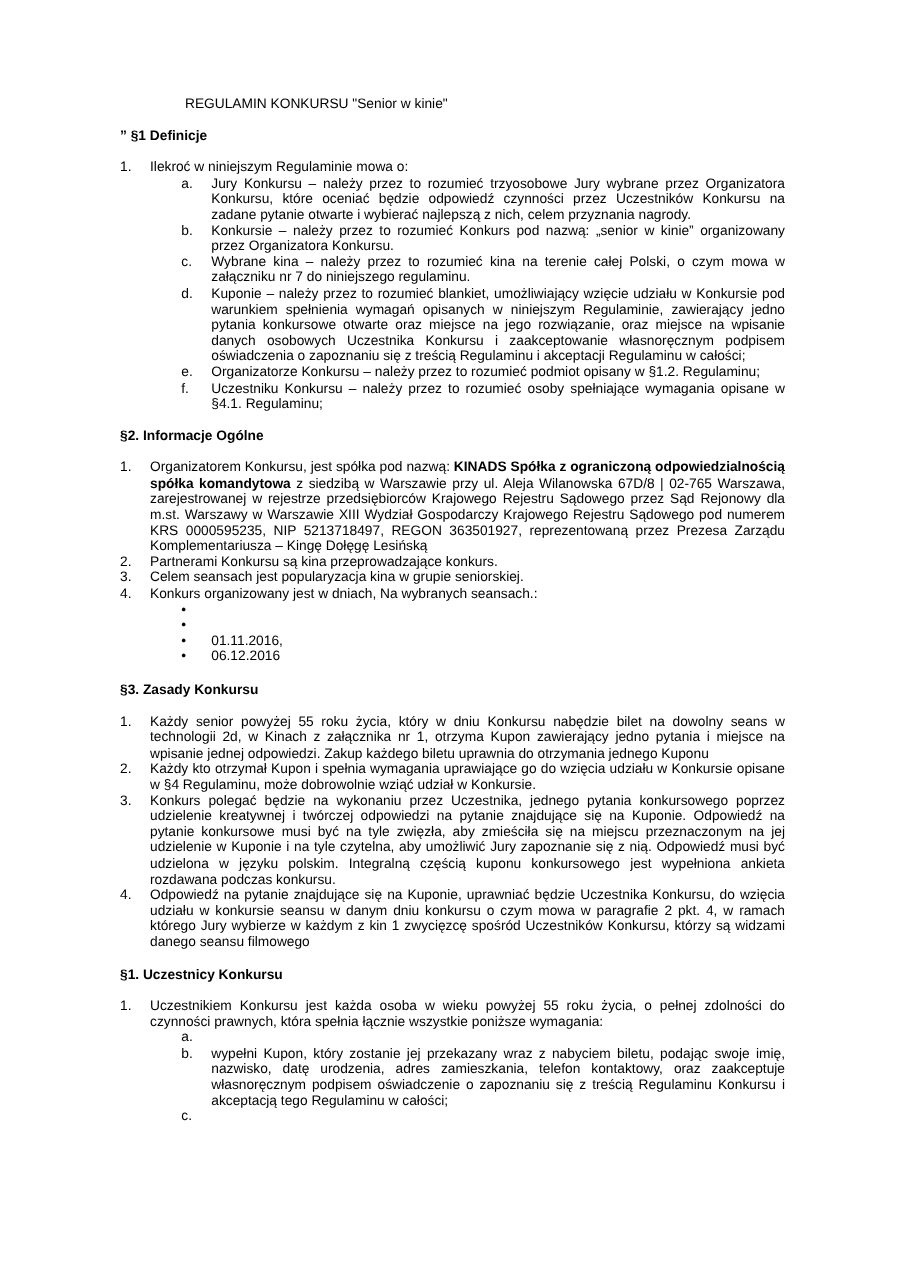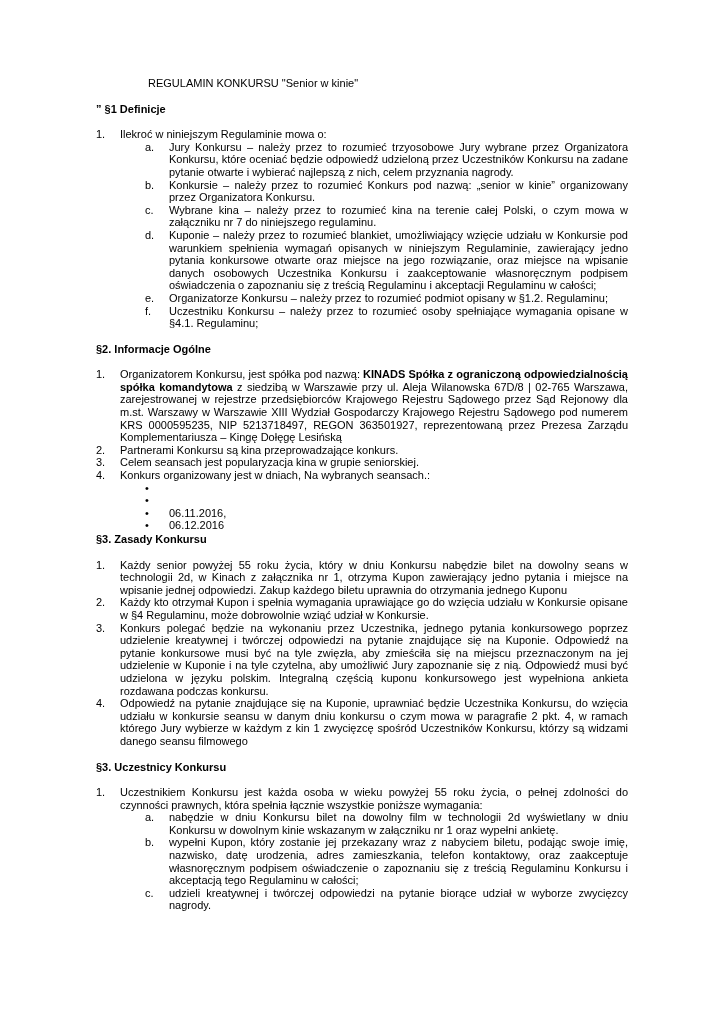--- a/index.html
+++ b/index.html
@@ -21,38 +21,38 @@
     margin: 13px 0;
   }
   .heading.tight { margin-top: 1px; }
   .li { display: flex; align-items: flex-start; }
   .marker { flex: 0 0 24px; }
   .l2 { padding-left: 49px; }
   .txt { flex: 1 1 auto; text-align: justify; }
   strong { font-weight: bold; }
   p, h2 { margin: 0; padding: 0; }
   .heading { margin: 13px 0; }
-  .heading.tight { margin-top: 1px; }
+  .heading.tight { margin-top: 14px; }
 </style>
 </head>
 <body>
 
 <div class="page">
 
   <p class="title">REGULAMIN KONKURSU "Senior w kinie"</p>
 
   <h2 class="heading">” §1 Definicje</h2>
 
   <div class="li l1">
     <span class="marker">1.</span>
     <div class="txt">Ilekroć w niniejszym Regulaminie mowa o:</div>
   </div>
   <div class="li l2">
     <span class="marker">a.</span>
-    <div class="txt">Jury Konkursu – należy przez to rozumieć trzyosobowe Jury wybrane przez Organizatora Konkursu, które oceniać będzie odpowiedź udzieloną przez Uczestników Konkursu na zadane pytanie otwarte i wybierać najlepszą z nich, celem przyznania nagrody.</div>
+    <div class="txt">Jury Konkursu – należy przez to rozumieć trzyosobowe Jury wybrane przez Organizatora Konkursu, które oceniać będzie odpowiedź czynności przez Uczestników Konkursu na zadane pytanie otwarte i wybierać najlepszą z nich, celem przyznania nagrody.</div>
   </div>
   <div class="li l2">
     <span class="marker">b.</span>
     <div class="txt">Konkursie – należy przez to rozumieć Konkurs pod nazwą: „senior w kinie” organizowany przez Organizatora Konkursu.</div>
   </div>
   <div class="li l2">
     <span class="marker">c.</span>
     <div class="txt">Wybrane kina – należy przez to rozumieć kina na terenie całej Polski, o czym mowa w załączniku nr 7 do niniejszego regulaminu.</div>
   </div>
   <div class="li l2">
@@ -87,21 +87,21 @@
     <div class="txt">Konkurs organizowany jest w dniach, Na wybranych seansach.:</div>
   </div>
   <div class="li l2">
     <span class="marker">•</span>
   </div>
   <div class="li l2">
     <span class="marker">•</span>
   </div>
   <div class="li l2">
     <span class="marker">•</span>
-    <div class="txt">06.11.2016,</div>
+    <div class="txt">01.11.2016,</div>
   </div>
   <div class="li l2">
     <span class="marker">•</span>
     <div class="txt">06.12.2016</div>
   </div>
 
   <h2 class="heading tight">§3. Zasady Konkursu</h2>
 
   <div class="li l1">
     <span class="marker">1.</span>
@@ -113,32 +113,30 @@
   </div>
   <div class="li l1">
     <span class="marker">3.</span>
     <div class="txt">Konkurs polegać będzie na wykonaniu przez Uczestnika, jednego pytania konkursowego poprzez udzielenie kreatywnej i twórczej odpowiedzi na pytanie znajdujące się na Kuponie. Odpowiedź na pytanie konkursowe musi być na tyle zwięzła, aby zmieściła się na miejscu przeznaczonym na jej udzielenie w Kuponie i na tyle czytelna, aby umożliwić Jury zapoznanie się z nią. Odpowiedź musi być udzielona w języku polskim. Integralną częścią kuponu konkursowego jest wypełniona ankieta rozdawana podczas konkursu.</div>
   </div>
   <div class="li l1">
     <span class="marker">4.</span>
     <div class="txt">Odpowiedź na pytanie znajdujące się na Kuponie, uprawniać będzie Uczestnika Konkursu, do wzięcia udziału w konkursie seansu w danym dniu konkursu o czym mowa w paragrafie 2 pkt. 4, w ramach którego Jury wybierze w każdym z kin 1 zwycięzcę spośród Uczestników Konkursu, którzy są widzami danego seansu filmowego</div>
   </div>
 
-  <h2 class="heading">§3. Uczestnicy Konkursu</h2>
+  <h2 class="heading">§1. Uczestnicy Konkursu</h2>
 
   <div class="li l1">
     <span class="marker">1.</span>
     <div class="txt">Uczestnikiem Konkursu jest każda osoba w wieku powyżej 55 roku życia, o pełnej zdolności do czynności prawnych, która spełnia łącznie wszystkie poniższe wymagania:</div>
   </div>
   <div class="li l2">
     <span class="marker">a.</span>
-    <div class="txt">nabędzie w dniu Konkursu bilet na dowolny film w technologii 2d wyświetlany w dniu Konkursu w dowolnym kinie wskazanym w załączniku nr 1 oraz wypełni ankietę.</div>
   </div>
   <div class="li l2">
     <span class="marker">b.</span>
     <div class="txt">wypełni Kupon, który zostanie jej przekazany wraz z nabyciem biletu, podając swoje imię, nazwisko, datę urodzenia, adres zamieszkania, telefon kontaktowy, oraz zaakceptuje własnoręcznym podpisem oświadczenie o zapoznaniu się z treścią Regulaminu Konkursu i akceptacją tego Regulaminu w całości;</div>
   </div>
   <div class="li l2">
     <span class="marker">c.</span>
-    <div class="txt">udzieli kreatywnej i twórczej odpowiedzi na pytanie biorące udział w wyborze zwycięzcy nagrody.</div>
   </div>
 
 </div>
 
 </body></html>

